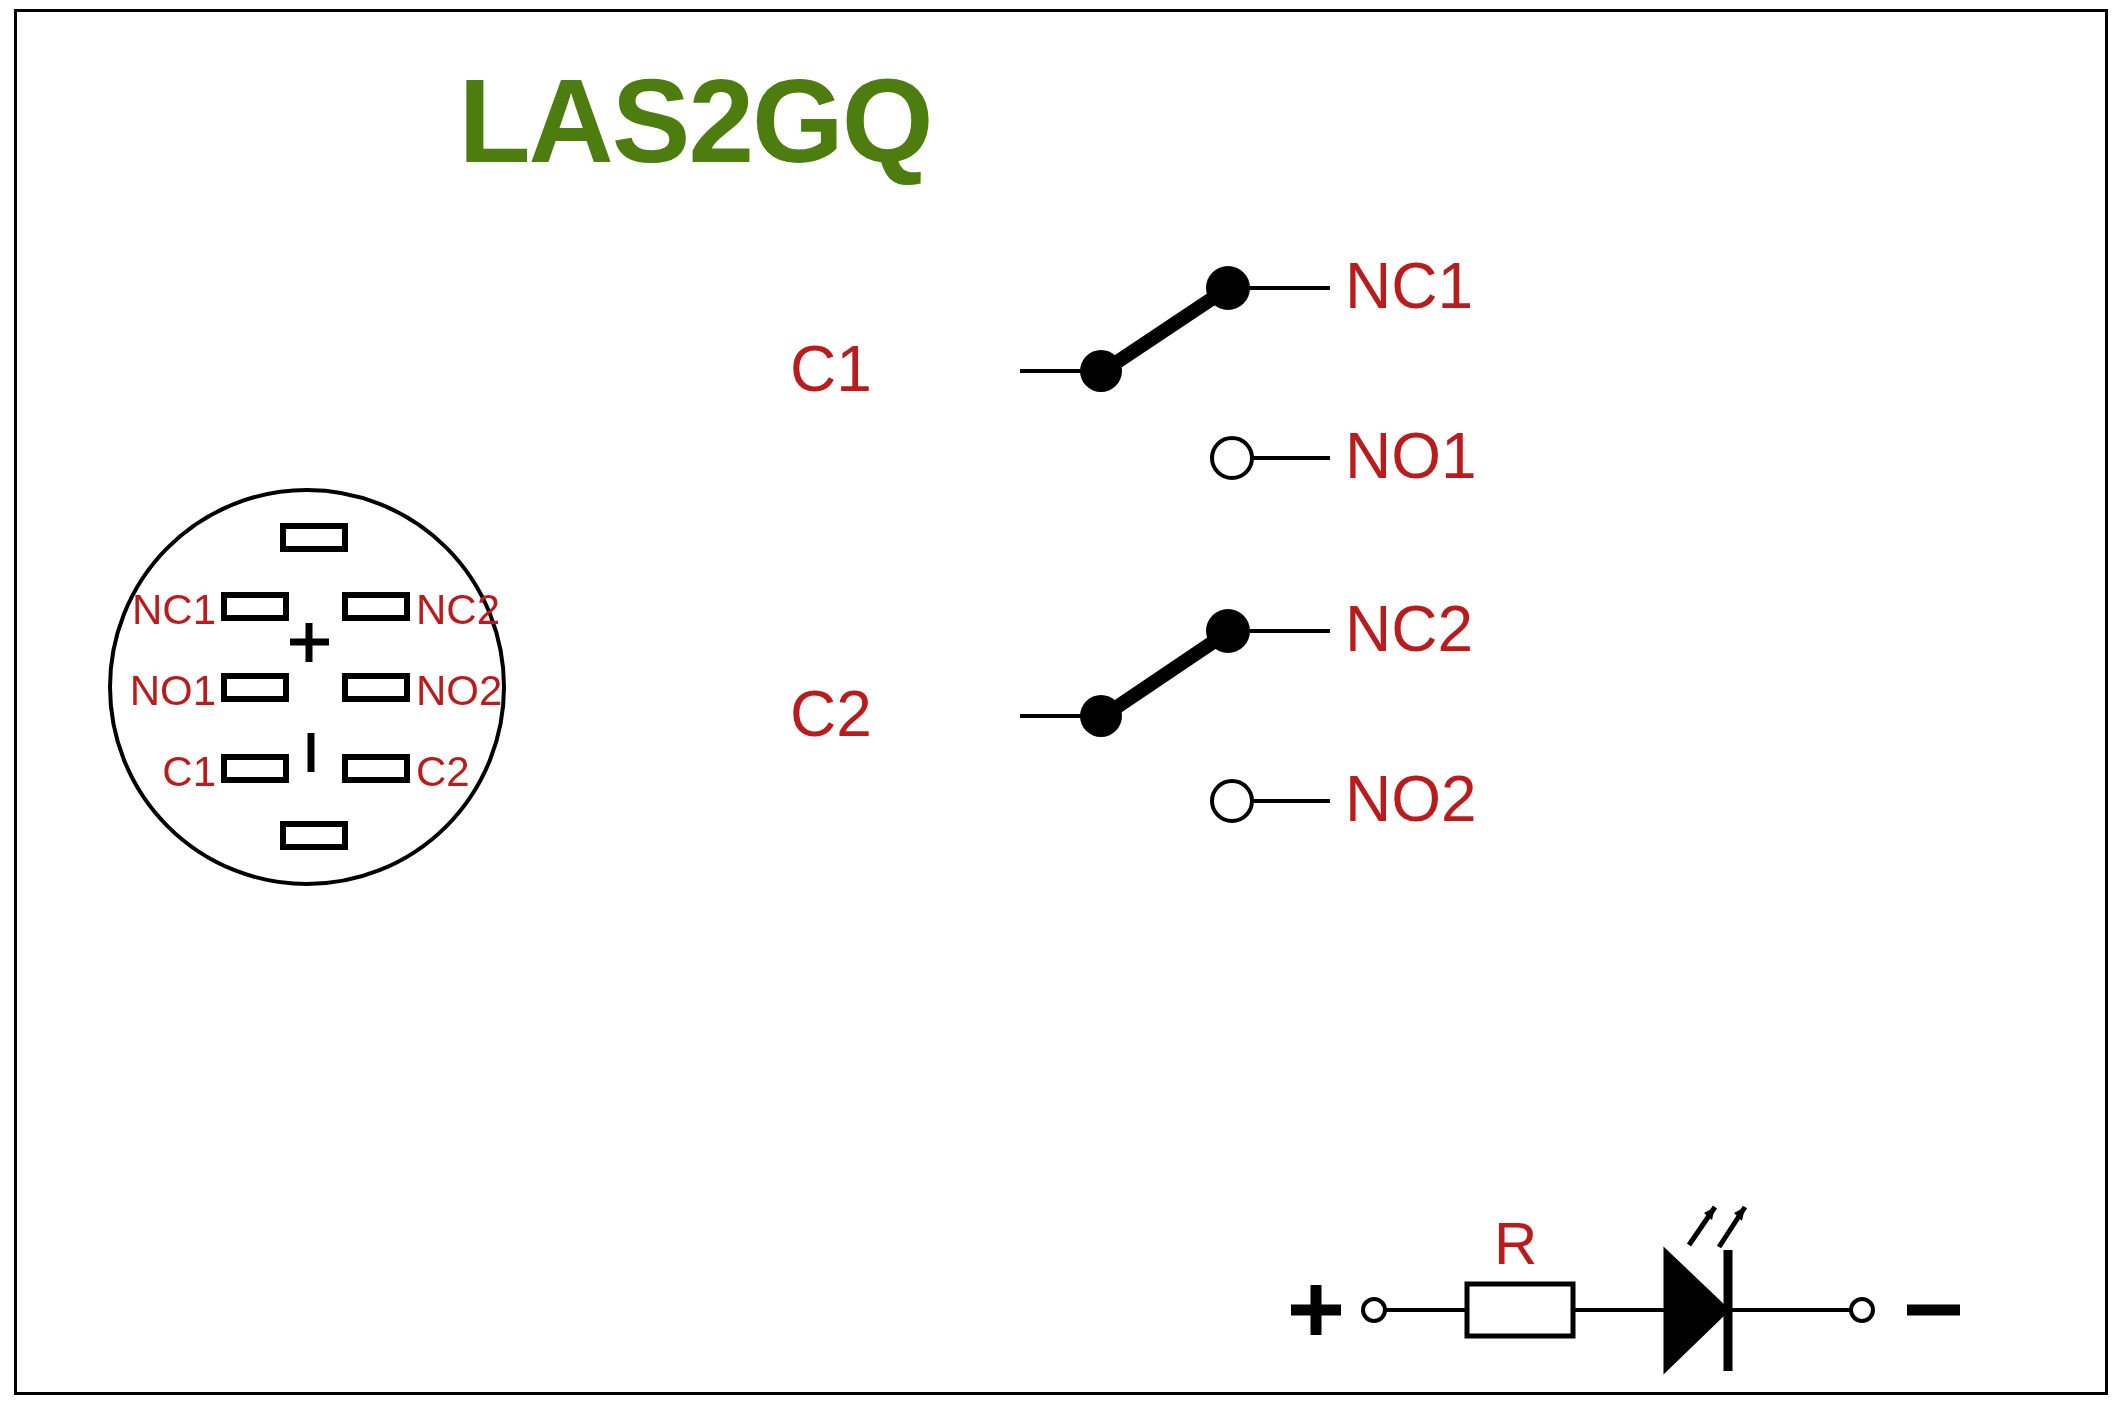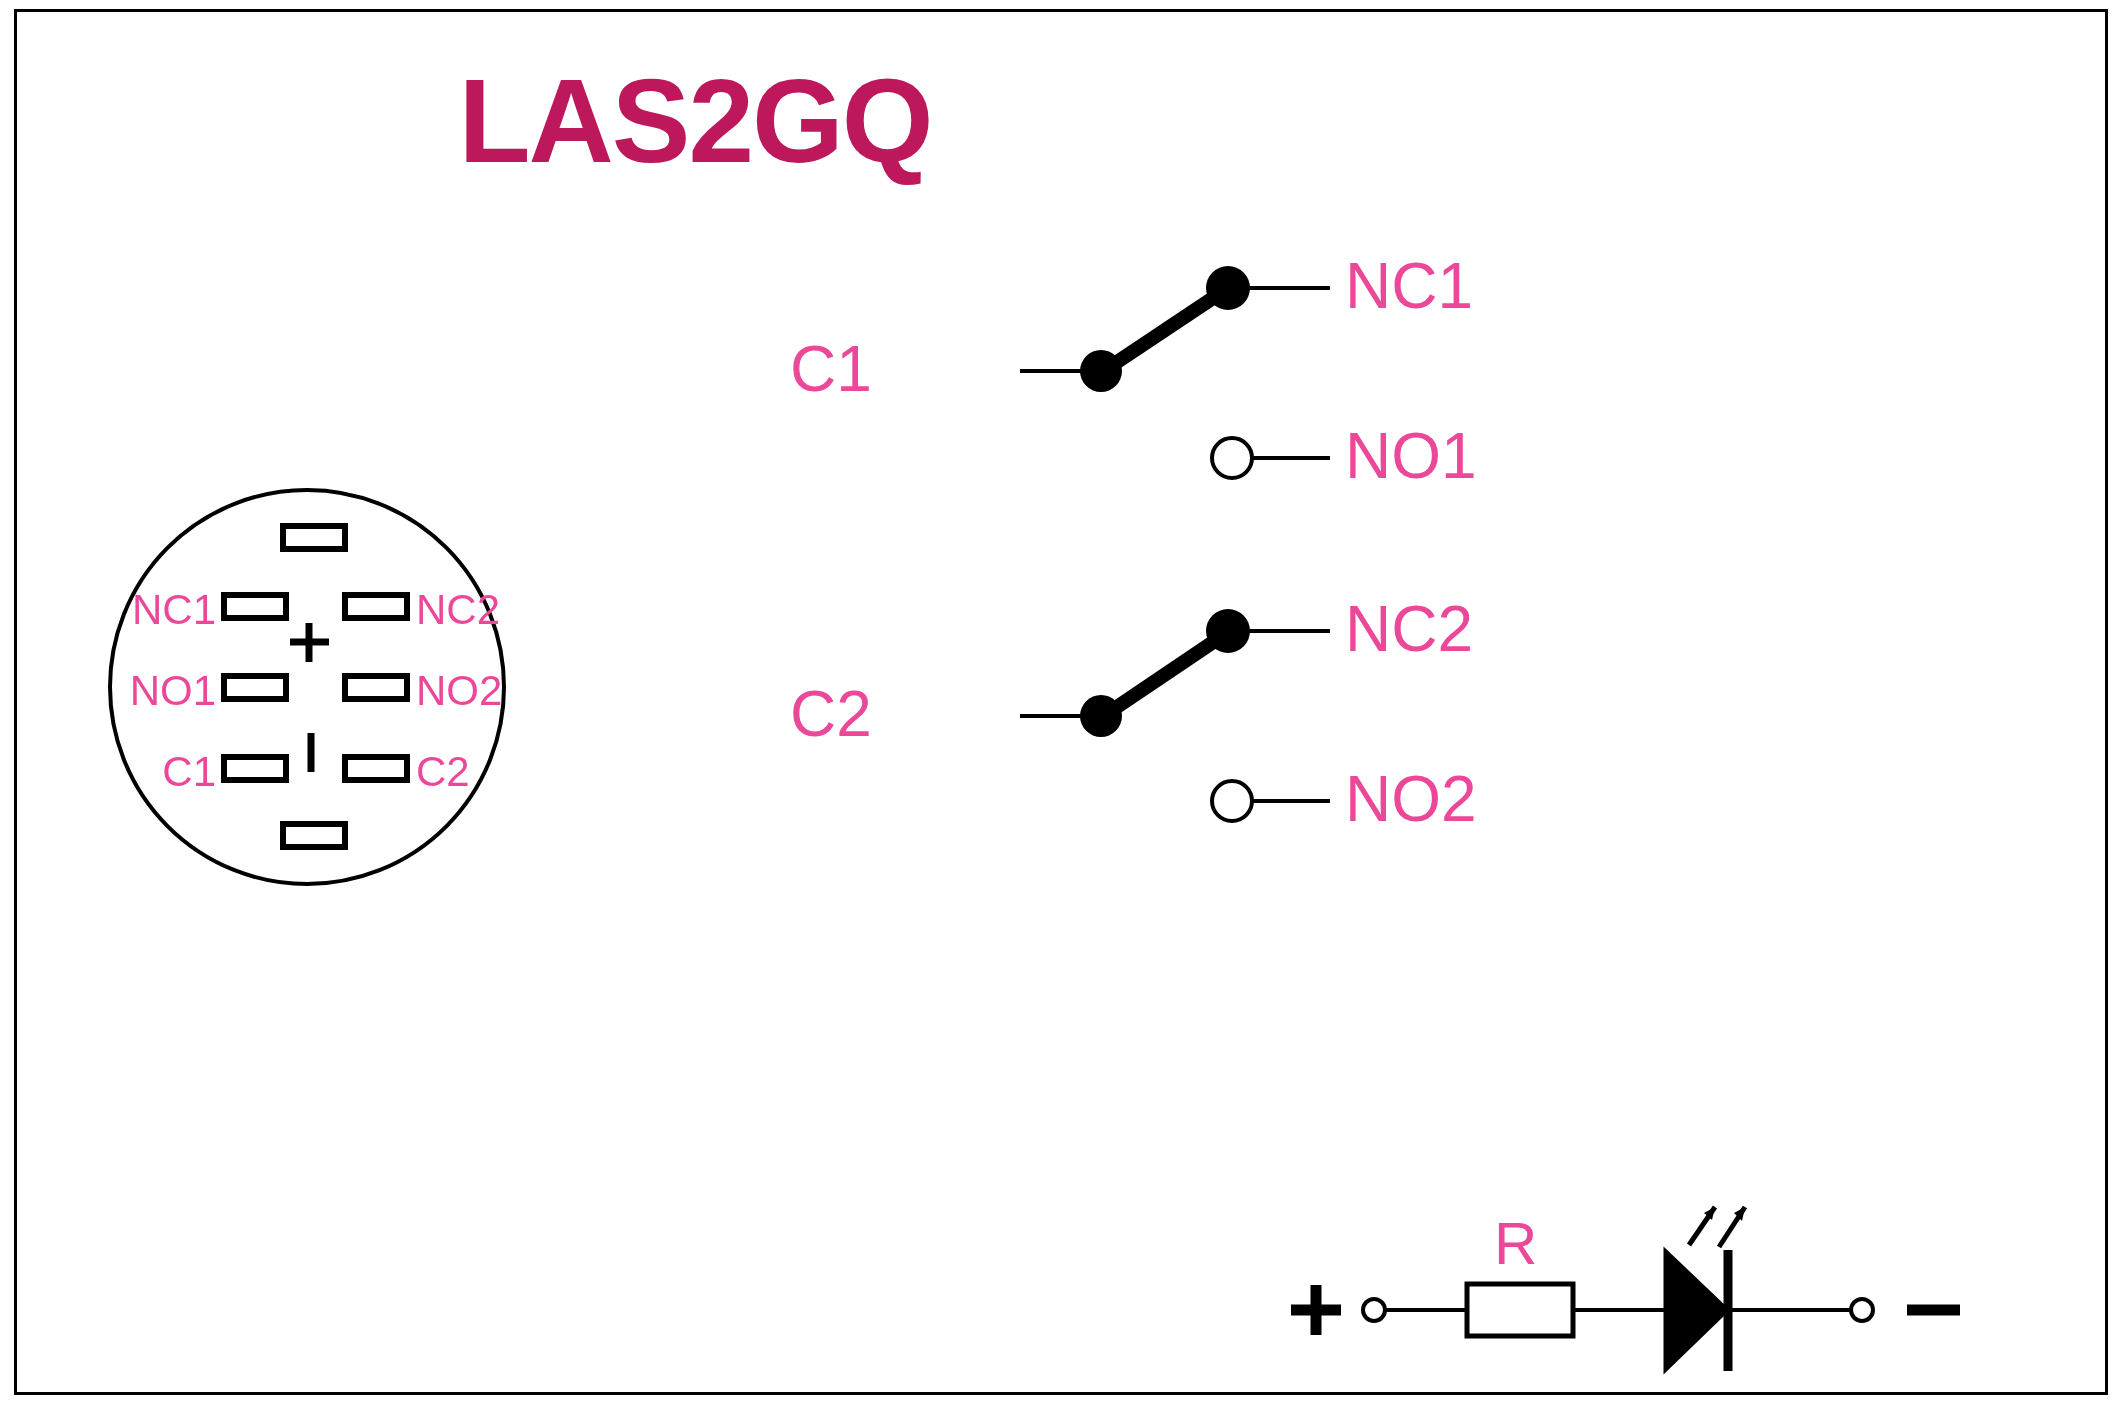--- a/index.html
+++ b/index.html
@@ -29,35 +29,35 @@
   #title {
     position: absolute;
     left: 0;
     top: 62px;
     width: 1390px;
     text-align: center;
     font-family: "Liberation Sans", sans-serif;
     font-weight: bold;
     font-size: 118px;
     letter-spacing: -2px;
-    color: #be185d;
+    color: #4d7c0f;
     line-height: 1;
     white-space: nowrap;
   }
   .svg-layer {
     position: absolute;
     left: 0;
     top: 0;
     width: 2125px;
     height: 1409px;
   }
   .lbl {
     position: absolute;
     font-family: "Liberation Sans", sans-serif;
-    color: #ec4899;
+    color: #b91c1c;
     white-space: nowrap;
     line-height: 1;
   }
   
   .pin-lbl {
     font-size: 42px;
   }
   .pin-lbl.right-align {
     text-align: right;
   }

